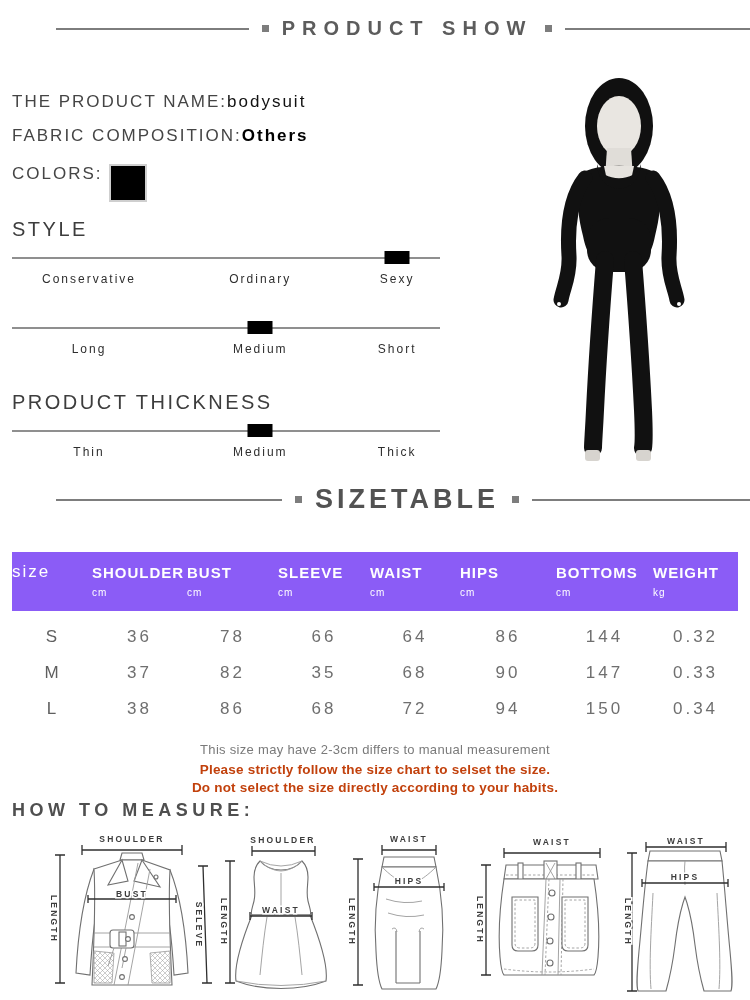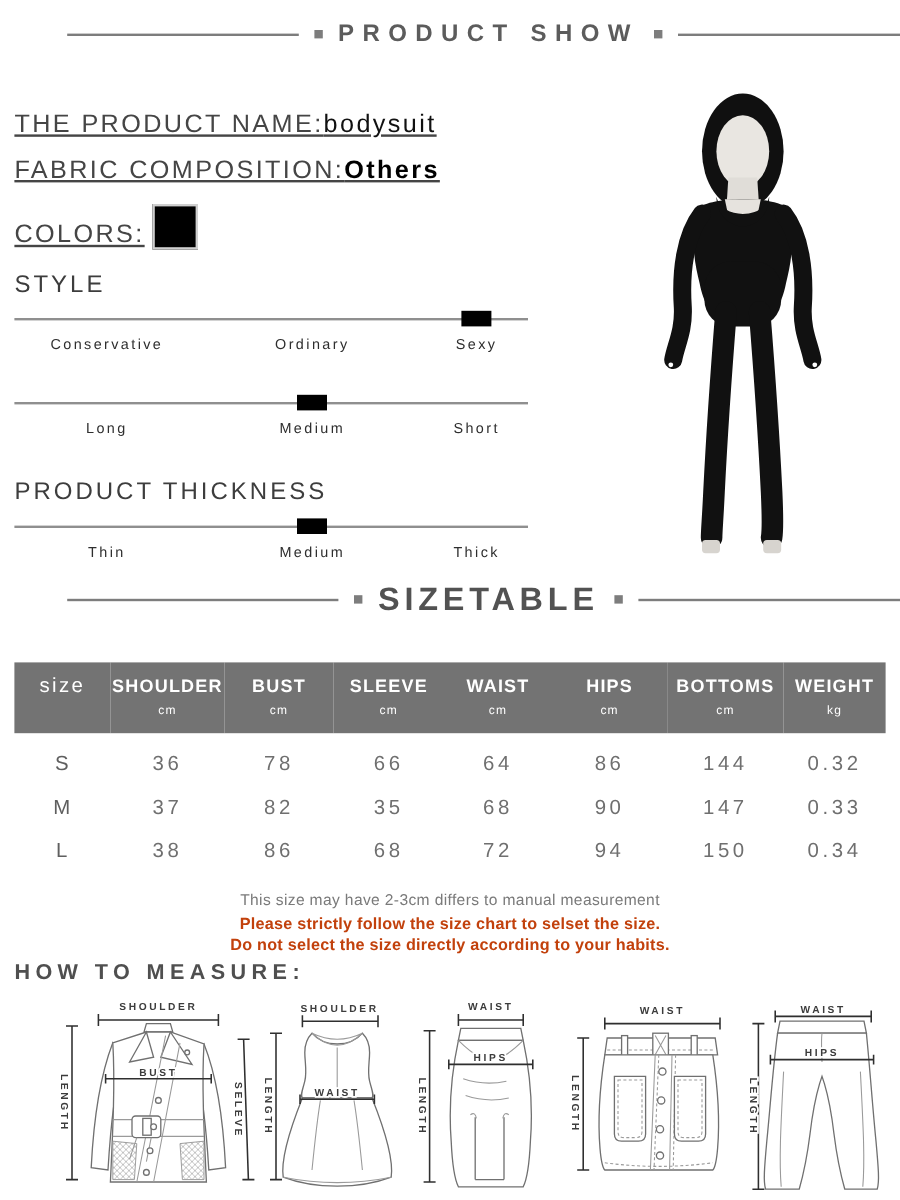--- a/index.html
+++ b/index.html
@@ -11,42 +11,42 @@
   .banner .rule { flex:1; height:2px; background:#7d7d7d; }
   .banner .sq { width:7px; height:7px; background:#7d7d7d; flex:0 0 auto; }
   .banner .banner-title { color:#5c5c5c; white-space:nowrap; }
   #ps-banner { top:17px; }
   #ps-banner .banner-title { font-size:20px; letter-spacing:7px; font-weight:600; }
   #st-banner { top:484px; }
   #st-banner .banner-title { font-size:27px; letter-spacing:4px; font-weight:600; color:#525252; }
 
   
   .left-col { position:absolute; left:12px; top:92px; width:428px; }
-  .info-line { font-size:21px; letter-spacing:2px; color:#454545; margin-bottom:14px; white-space:nowrap;text-decoration:underline; }
+  .info-line { font-size:17px; letter-spacing:2px; color:#454545; margin-bottom:14px; white-space:nowrap; }
   .info-line .val { color:#111; }
   .info-line .val-bold { color:#000; font-weight:700; letter-spacing:2px; }
-  .colors-row { display:flex; align-items:flex-end; margin-top:18px; margin-bottom:18px; height:36px; }
+  .colors-row { display:flex; align-items:flex-start; margin-top:18px; margin-bottom:18px; height:36px; }
   .swatch { width:34px; height:34px; background:#000; border:2px solid #cfcfcf; margin-left:6px; }
 
   .attr { margin-bottom:28px; }
   .attr-title { font-size:20px; letter-spacing:2.5px; color:#3d3d3d; margin-bottom:10px; white-space:nowrap; }
   .slider { position:relative; height:14px; }
   .slider-line { position:absolute; left:0; right:0; top:6px; height:2px; background:#8f8f8f; }
   .slider-marker { position:absolute; top:0; width:25px; height:13px; background:#000; transform:translateX(-50%); }
   .attr-options { position:relative; height:24px; margin-top:4px; font-size:12px; letter-spacing:2px; color:#2e2e2e; }
   .attr-options span { position:absolute; transform:translateX(-50%); white-space:nowrap; top:3px; }
   .opt1 { left:18%; } .opt2 { left:58%; } .opt3 { left:90%; }
 
   
   .photo { position:absolute; left:497px; top:70px; width:248px; height:398px; }
   .photo svg { width:100%; height:100%; display:block; }
 
   
   .size-table { position:absolute; left:12px; top:552px; width:726px; border-collapse:collapse; table-layout:fixed; }
-  .size-table th { background:#737373; color:#fff; text-align:center; padding:0; font-weight:700;margin-left:43px; }
+  .size-table th { background:#8b5cf6; color:#fff; text-align:left; padding:0; font-weight:700;margin-left:43px; }
   .size-table th .th-label { font-size:15px; letter-spacing:1px; padding:10px 0 2px; }
   .size-table th:first-child .th-label { font-weight:400; font-size:17px; letter-spacing:2px; }
   .size-table th .th-unit { font-size:10px; font-weight:400; letter-spacing:1px; padding:4px 0 10px; min-height:13px; }
   .size-table td { text-align:center; color:#6f6f6f; font-size:17px; letter-spacing:3px; padding:8px 0; }
   .size-table tbody tr:first-child td { padding-top:16px; }
   .size-table td.size-letter { letter-spacing:1px; color:#5f5f5f; }
 
   
   .notes { position:absolute; left:0; top:742px; width:750px; text-align:center; }
   .note-gray { font-size:13px; color:#7a7a7a; letter-spacing:0.3px; margin-bottom:4px; }

